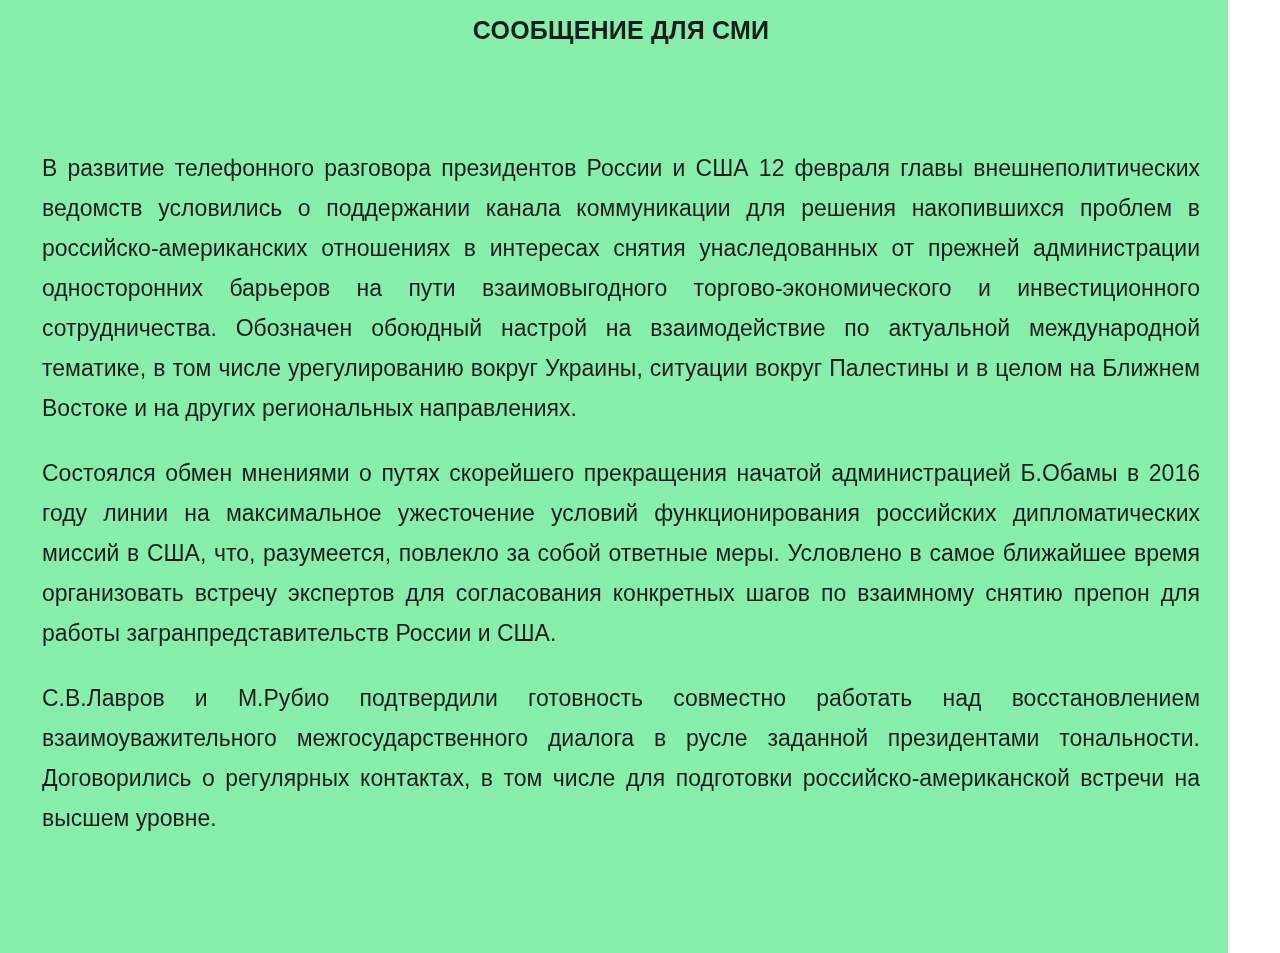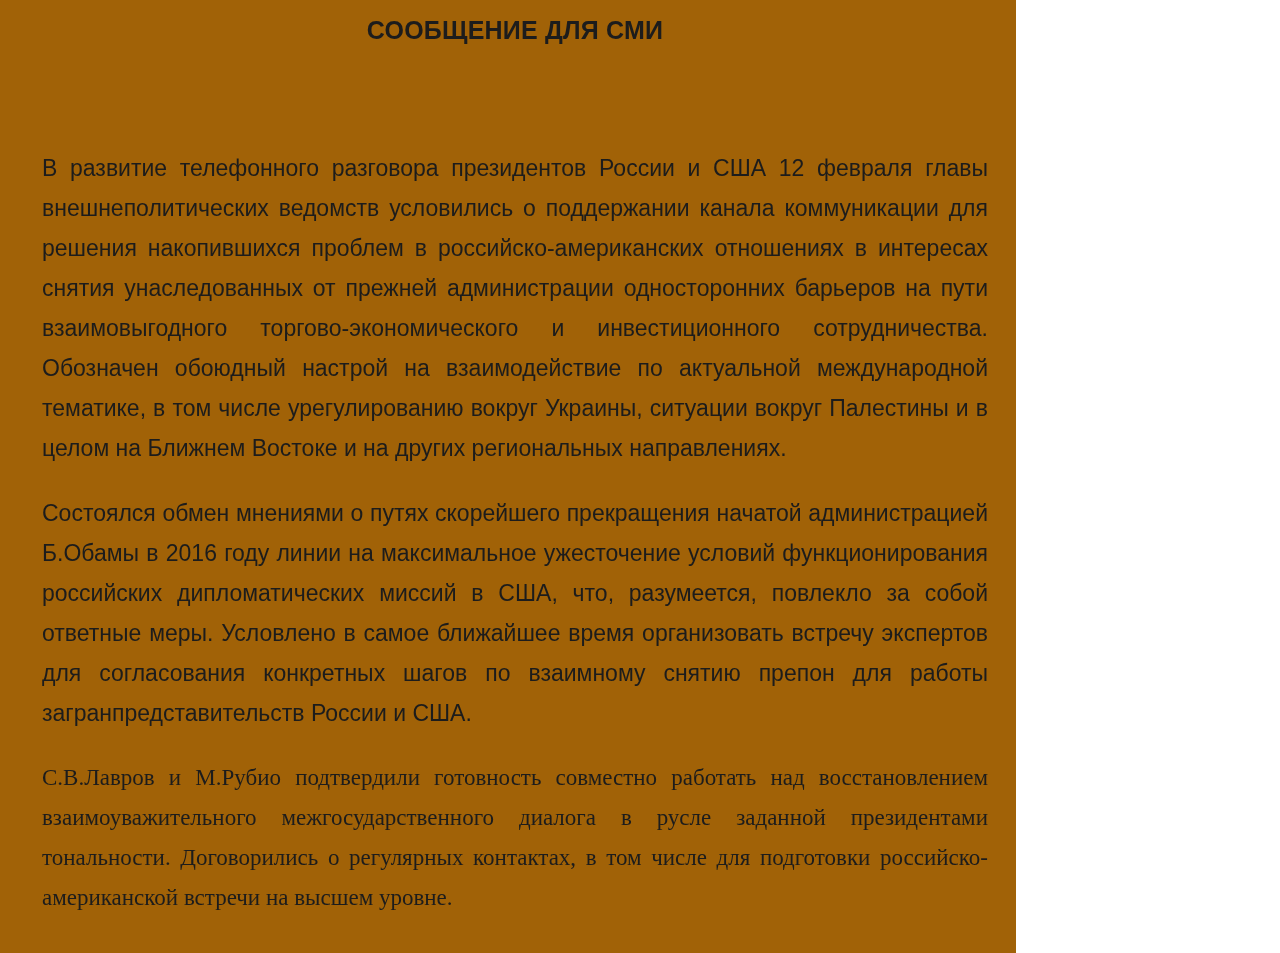--- a/index.html
+++ b/index.html
@@ -8,24 +8,24 @@
     background: #ffffff;
   }
   body {
     width: 1280px;
     height: 953px;
     overflow: hidden;
     font-family: "Liberation Sans", "DejaVu Sans", sans-serif;
   }
   .document {
     box-sizing: border-box;
-    width: 1016px;
+    width: 1228px;
     height: 953px;
     padding: 14px 28px 0 42px;
-    background: #a16207;
+    background: #86efac;
     color: #1c1c1c;
   }
   .doc-title {
     margin: 0 0 102px 0;
     font-size: 25px;
     line-height: 32px;
     font-weight: 700;
     text-align: center;
     letter-spacing: 0.2px;
     color: #1c1c1c;
@@ -35,21 +35,20 @@
     font-size: 23px;
     line-height: 40px;
     font-weight: 400;
     text-align: justify;
     text-align-last: left;
     text-justify: inter-word;
     color: #1c1c1c;
   }
   .doc-paragraph:last-child {
     margin-bottom: 16px;
-    font-family: Liberation Serif, serif;
   }
 </style>
 </head>
 <body>
 
 <main class="document">
   <h1 class="doc-title">СООБЩЕНИЕ ДЛЯ СМИ</h1>
 
 
   <p class="doc-paragraph">В развитие телефонного разговора президентов России и США 12 февраля главы внешнеполитических ведомств условились о поддержании канала коммуникации для решения накопившихся проблем в российско-американских отношениях в интересах снятия унаследованных от прежней администрации односторонних барьеров на пути взаимовыгодного торгово-экономического и инвестиционного сотрудничества. Обозначен обоюдный настрой на взаимодействие по актуальной международной тематике, в том числе урегулированию вокруг Украины, ситуации вокруг Палестины и в целом на Ближнем Востоке и на других региональных направлениях.</p>

